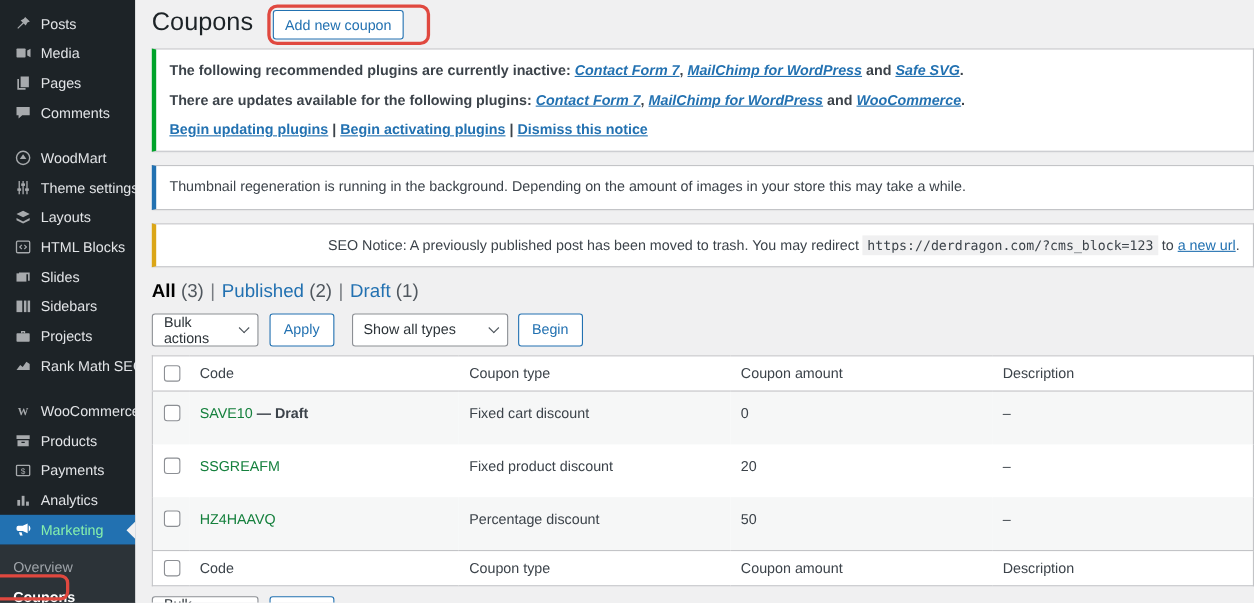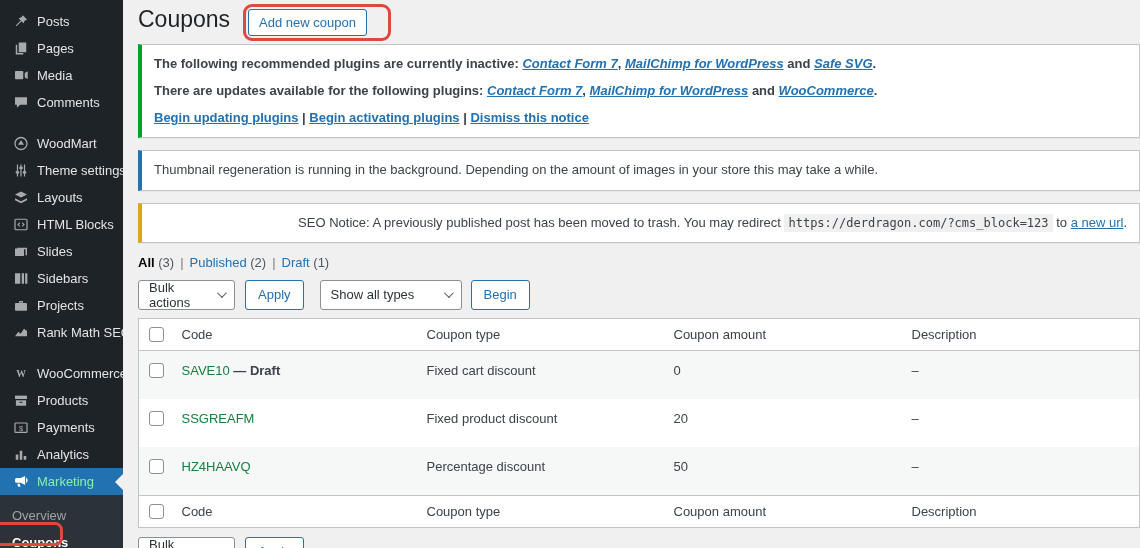--- a/index.html
+++ b/index.html
@@ -40,21 +40,21 @@
   .notice.success { border-left-color: #00a32a; }
   .notice.success p { font-weight: 600; }
   .notice.info { border-left-color: #2271b1; }
   .notice.warning { border-left-color: #dba617; text-align: right; }
   .notice a { color: #2271b1; text-decoration: underline; cursor: pointer; }
   .notice a.i { font-style: italic; }
   .notice a.b { font-weight: 700; }
   .notice code { background: #f0f0f1; font-family: "DejaVu Sans Mono", monospace; font-size: 12px; padding: 2px 4px; color: #3c434a; }
 
   
-  .views { margin: 10px 0 10px; font-size: 13px; color: #646970; }
+  .views { margin: 10px 0 10px; font-size: 17px; color: #646970; }
   .views .view-link { color: #2271b1; text-decoration: none; cursor: pointer; }
   .views .view-current { color: #000; font-weight: 700; }
   .views .count { color: #50575e; font-weight: 400; }
   .views .vsep { color: #787c82; margin: 0 6px; }
 
   
   .tablenav { display: flex; align-items: center; height: 30px; }
   .tablenav.top { margin: 4px 0 8px; }
   .tablenav.bottom { margin-top: 9px; }
   .fake-select { display: inline-flex; align-items: center; justify-content: space-between; background: #fff;
@@ -96,34 +96,34 @@
           <span class="mi-icon">
             <svg viewBox="0 0 20 20" width="16" height="15" fill="currentColor" aria-hidden="true">
               <path d="M12.5 1.8l5.7 5.7-3 1-2 3.8-2.6-2.6L4 16.3l-1-1 6.6-6.6L7 6.1l3.8-2z"></path>
             </svg>
           </span>
           <span class="mi-label">Posts</span>
         </div>
         <div class="menu-item">
           <span class="mi-icon">
             <svg viewBox="0 0 20 20" width="16" height="15" fill="currentColor" aria-hidden="true">
+              <rect x="2" y="4" width="11" height="11" rx="1"></rect>
+              <path d="M15 6.5l4-2.2v10.4l-4-2.2z"></path>
+            </svg>
+          </span>
+          <span class="mi-label">Media</span>
+        </div>
+        <div class="menu-item">
+          <span class="mi-icon">
+            <svg viewBox="0 0 20 20" width="16" height="15" fill="currentColor" aria-hidden="true">
               <path d="M7 2h10v13H7z"></path>
               <path d="M5 5H3v13h10v-2H5z"></path>
             </svg>
           </span>
           <span class="mi-label">Pages</span>
-        </div>
-        <div class="menu-item">
-          <span class="mi-icon">
-            <svg viewBox="0 0 20 20" width="16" height="15" fill="currentColor" aria-hidden="true">
-              <rect x="2" y="4" width="11" height="11" rx="1"></rect>
-              <path d="M15 6.5l4-2.2v10.4l-4-2.2z"></path>
-            </svg>
-          </span>
-          <span class="mi-label">Media</span>
         </div>
         <div class="menu-item">
           <span class="mi-icon">
             <svg viewBox="0 0 20 20" width="16" height="15" fill="currentColor" aria-hidden="true">
               <path d="M2 3h16v10H9l-4.5 4v-4H2z"></path>
             </svg>
           </span>
           <span class="mi-label">Comments</span>
         </div>
         <div class="menu-sep"></div>

